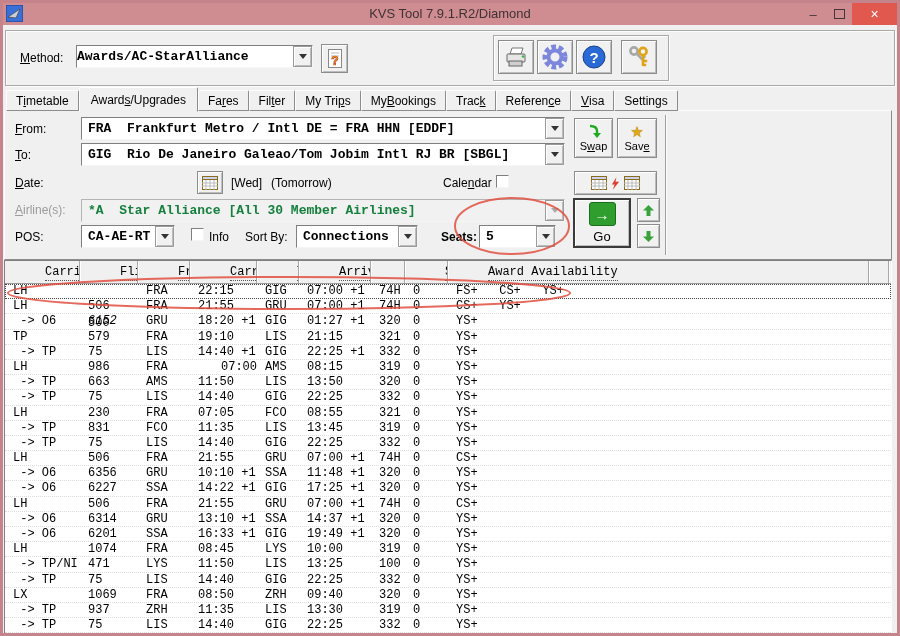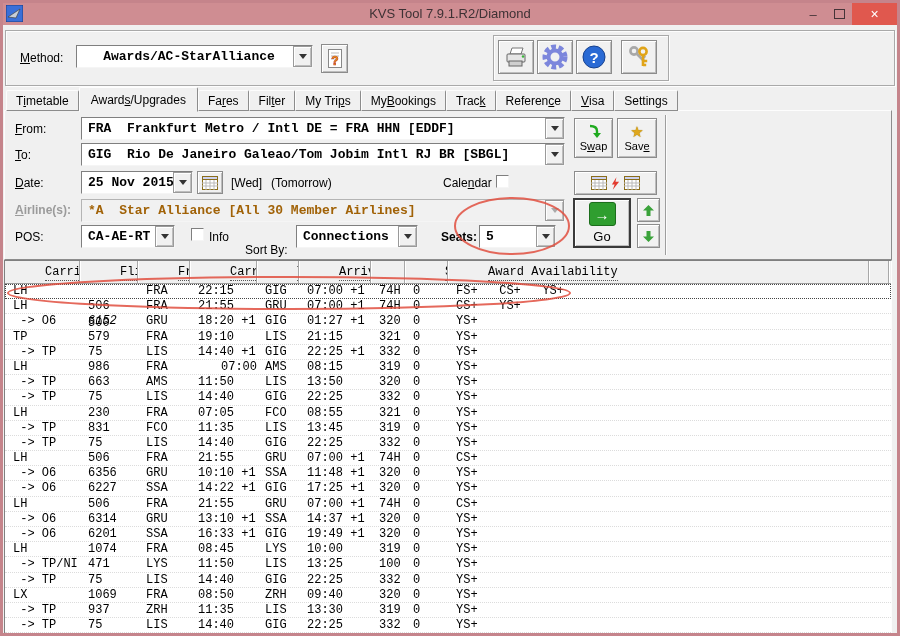--- a/index.html
+++ b/index.html
@@ -34,27 +34,27 @@
     flex-direction:column;gap:3px;font-size:13px;}
   .goicon{width:25px;height:22px;background:#2f9e2f;border:1px solid #1c6e1c;border-radius:3px;
     color:#fff;display:flex;align-items:center;justify-content:center;font-size:15px;font-weight:bold;}
   .star{color:#dfa71d;font-size:15px;line-height:14px;text-shadow:0 0 1px #8a6a00;}
   
   .combo{position:absolute;display:flex;box-sizing:border-box;height:23px;background:#fff;
     border:1px solid;border-color:#7f7f7f #f5f5f5 #f5f5f5 #7f7f7f;}
   .combo .txt{flex:1;font-family:"Liberation Mono","DejaVu Sans Mono",monospace;
     font-weight:bold;font-size:13px;line-height:21px;padding-left:6px;
     white-space:pre;overflow:hidden;background:#fff;color:#000;}
-  .combo .txt.center{text-align:center;padding-left:8px;}
+  .combo .txt.center{text-align:left;padding-left:0;}
   .combo .drop{width:17px;background:#f1f1f1;border:1px solid #9a9a9a;
     box-shadow:inset 1px 1px 0 #fff, inset -1px -1px 0 #bdbdbd;
     display:flex;align-items:center;justify-content:center;}
   .arr{width:0;height:0;border:4px solid transparent;border-top:5px solid #333;margin-top:4px;}
   .combo.disabled{border-color:#b4b4b4 #f5f5f5 #f5f5f5 #b4b4b4;}
-  .combo.disabled .txt{color:#a16207;background:#f1f1f1;}
+  .combo.disabled .txt{color:#15803d;background:#f1f1f1;}
   .combo.disabled .arr{border-top-color:#aaa;}
   .checkbox{position:absolute;width:13px;height:13px;background:#fff;box-sizing:border-box;
     border:1px solid;border-color:#7f7f7f #f5f5f5 #f5f5f5 #7f7f7f;}
   
   .tabbar{position:absolute;left:3px;top:63px;height:23px;display:flex;align-items:flex-end;z-index:2;}
   .tab{height:19px;padding:0 9px;display:flex;align-items:center;background:#f0f0f0;
     border:1px solid;border-color:#fdfdfd #8c8c8c #8c8c8c #fdfdfd;border-radius:2px 2px 0 0;
     font-size:12px;white-space:nowrap;cursor:default;}
   .tab.active{height:23px;border-bottom:1px solid #f0f0f0;font-size:12px;padding:0 11px;position:relative;top:1px;}
   .tabpanel{position:absolute;left:1px;top:85px;width:886px;height:148px;background:#f0f0f0;
@@ -191,26 +191,20 @@
           <polygon points="7,9 15,9 11,14" fill="#1faa1f"></polygon>
         </svg>
         <span>S<u>w</u>ap</span>
       </div>
       <div class="b3d btncol" style="left:612px;top:7px;width:40px;height:40px;">
         <span class="star">★</span>
         <span>Sav<u>e</u></span>
       </div>
 
       <span class="lbl" style="left:10px;top:65px;"><u>D</u>ate:</span>
-      <div class="combo" style="left:76px;top:60px;width:112px;">
-        <span class="txt">25 Nov 2015</span>
-        <span class="drop">
-            <span class="arr"></span>
-          </span>
-      </div>
       <div class="b3d" style="left:192px;top:60px;width:26px;height:23px;">
         <svg width="16" height="14" viewBox="0 0 16 14">
           <rect x="0.5" y="0.5" width="15" height="13" fill="#fff" stroke="#8a6d1a"></rect>
           <rect x="0.5" y="0.5" width="15" height="3" fill="#cdd2f0" stroke="#8a6d1a"></rect>
           <path d="M4 4 V14 M8 4 V14 M12 4 V14 M0 7 H16 M0 10 H16" stroke="#b9b9b9" stroke-width="1" fill="none"></path>
         </svg>
       </div>
       <span class="lbl" style="left:226px;top:65px;">[Wed]</span>
       <span class="lbl" style="left:266px;top:65px;">(Tomorrow)</span>
       <span class="lbl" style="left:438px;top:65px;">Cale<u>n</u>dar</span>
@@ -225,21 +219,21 @@
         <svg width="9" height="13" viewBox="0 0 10 14">
           <polygon points="6,0 1,8 4,8 2,14 9,5 5,5" fill="#e23a2e"></polygon>
         </svg>
         <svg width="16" height="14" viewBox="0 0 16 14">
           <rect x="0.5" y="0.5" width="15" height="13" fill="#fff" stroke="#8a6d1a"></rect>
           <rect x="0.5" y="0.5" width="15" height="3" fill="#cdd2f0" stroke="#8a6d1a"></rect>
           <path d="M4 4 V14 M8 4 V14 M12 4 V14 M0 7 H16 M0 10 H16" stroke="#b9b9b9" stroke-width="1" fill="none"></path>
         </svg>
       </div>
 
-      <span class="lbl dim" style="left:10px;top:92px;font-weight:bold;"><u>A</u>irline(s):</span>
+      <span class="lbl dim" style="left:10px;top:92px;"><u>A</u>irline(s):</span>
       <div class="combo disabled" style="left:76px;top:88px;width:484px;">
         <span class="txt">*A  Star Alliance [All 30 Member Airlines]</span>
         <span class="drop">
             <span class="arr"></span>
           </span>
       </div>
 
       <div class="b3d gobtn" style="left:568px;top:87px;width:58px;height:50px;">
         <span class="goicon">→</span>
         <span>Go</span>
@@ -257,21 +251,21 @@
 
       <span class="lbl" style="left:10px;top:119px;">POS:</span>
       <div class="combo" style="left:76px;top:114px;width:94px;">
         <span class="txt">CA-AE-RT</span>
         <span class="drop">
             <span class="arr"></span>
           </span>
       </div>
       <span class="checkbox" style="left:186px;top:117px;"></span>
       <span class="lbl" style="left:204px;top:119px;">Info</span>
-      <span class="lbl" style="left:240px;top:119px;margin-top:13px;">Sort By:</span>
+      <span class="lbl" style="left:240px;top:119px;">Sort By:</span>
       <div class="combo" style="left:291px;top:114px;width:122px;">
         <span class="txt">Connections</span>
         <span class="drop">
             <span class="arr"></span>
           </span>
       </div>
       <span class="lbl bold" style="left:436px;top:119px;">Seats:</span>
       <div class="combo" style="left:474px;top:114px;width:77px;">
         <span class="txt">5</span>
         <span class="drop">

